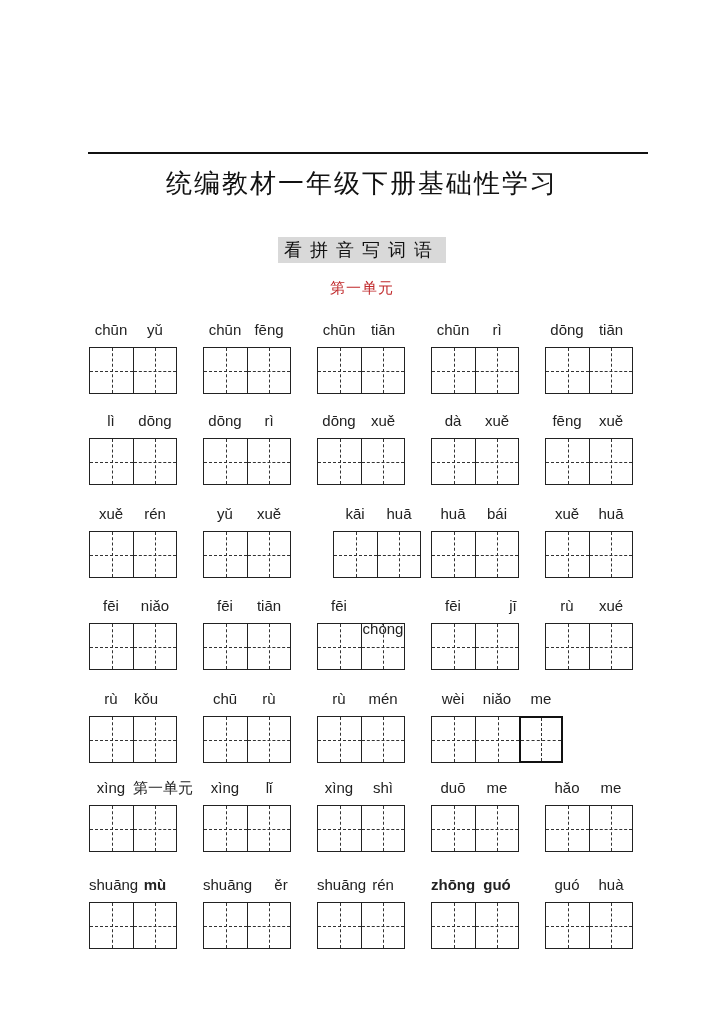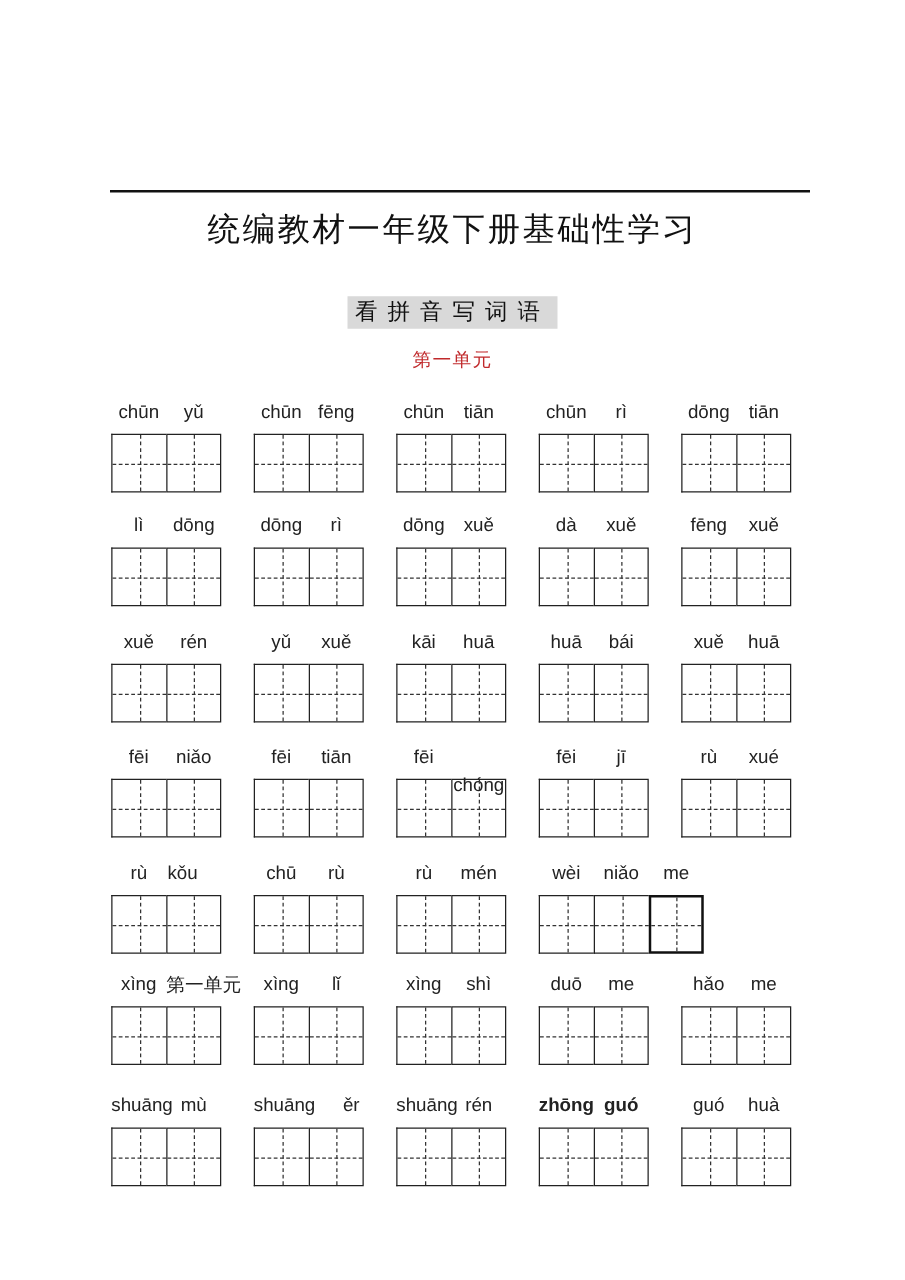--- a/index.html
+++ b/index.html
@@ -158,21 +158,21 @@
       <div class="item" style="left: 203px;">
         <div class="pinyin">
           <span class="syl" style="left: 0px;">yǔ</span>
           <span class="syl" style="left: 44px;">xuě</span>
         </div>
         <div class="boxes">
           <div class="cell"></div>
           <div class="cell"></div>
         </div>
       </div>
-      <div class="item" style="left: 317px;">
+      <div class="item" style="left: 333px;">
         <div class="pinyin">
           <span class="syl" style="left: 0px;">kāi</span>
           <span class="syl" style="left: 44px;">huā</span>
         </div>
         <div class="boxes">
           <div class="cell"></div>
           <div class="cell"></div>
         </div>
       </div>
       <div class="item" style="left: 431px;">
@@ -223,21 +223,21 @@
           <span class="syl" style="left: 44px; margin-top: 23px;">chóng</span>
         </div>
         <div class="boxes">
           <div class="cell"></div>
           <div class="cell"></div>
         </div>
       </div>
       <div class="item" style="left: 431px;">
         <div class="pinyin">
           <span class="syl" style="left: 0px;">fēi</span>
-          <span class="syl" style="left: 44px;">jī</span>
+          <span class="syl" style="left: 60px;">jī</span>
         </div>
         <div class="boxes">
           <div class="cell"></div>
           <div class="cell"></div>
         </div>
       </div>
       <div class="item" style="left: 545px;">
         <div class="pinyin">
           <span class="syl" style="left: 0px;">rù</span>
           <span class="syl" style="left: 44px;">xué</span>
@@ -341,21 +341,21 @@
         <div class="boxes">
           <div class="cell"></div>
           <div class="cell"></div>
         </div>
       </div>
     </div>
     <div class="row" style="top: 876px;">
       <div class="item" style="left: 89px;">
         <div class="pinyin">
           <span class="syl" style="left: 0px;">shuāng</span>
-          <span class="syl" style="left: 44px;">mù</span>
+          <span class="syl" style="left: 44px; font-weight: bold;">mù</span>
         </div>
         <div class="boxes">
           <div class="cell"></div>
           <div class="cell"></div>
         </div>
       </div>
       <div class="item" style="left: 203px;">
         <div class="pinyin">
           <span class="syl" style="left: 0px;">shuāng</span>
           <span class="syl" style="left: 56px;">ěr</span>

